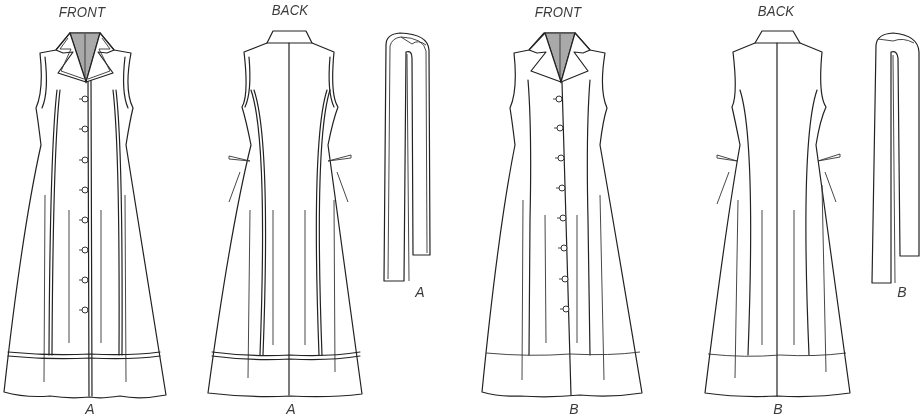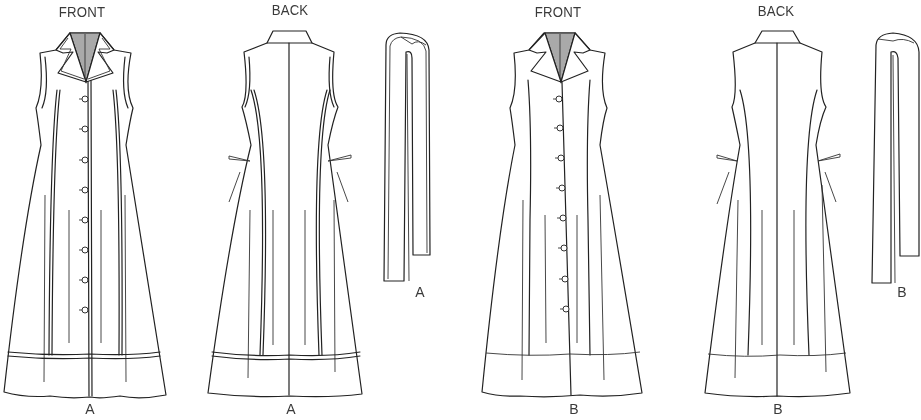--- a/index.html
+++ b/index.html
@@ -1,17 +1,17 @@
 <!DOCTYPE html>
 <html><head>
 <meta charset="utf-8">
 <style>
   html,body{margin:0;padding:0;background:#ffffff;}
   body{width:921px;height:420px;overflow:hidden;position:relative;font-family:"Liberation Sans","DejaVu Sans",sans-serif;}
-  .stage{position:absolute;left:0;top:0;width:921px;height:420px;}
+  .stage{position:absolute;left:0;top:0;width:921px;height:420px;font-style:italic;}
   .lbl{position:absolute;font-family:"Liberation Sans",sans-serif;font-size:14px;color:#3a3a3a;letter-spacing:0.2px;transform:translateX(-50%);line-height:1;}
   .lbl.view{font-size:15px;transform:translateX(-50%) scaleX(0.88);}
   svg{position:absolute;left:0;top:0;}
   .ln{fill:none;stroke:#222;stroke-width:1.2;stroke-linejoin:round;stroke-linecap:round;}
   .thin{fill:none;stroke:#333;stroke-width:0.9;}
   .fillw{fill:#fff;stroke:#222;stroke-width:1.2;stroke-linejoin:round;}
   .shade{fill:#a9a9a9;stroke:#222;stroke-width:1.1;}
   .btn{fill:#fff;stroke:#333;stroke-width:1;}
 </style>
 </head>

